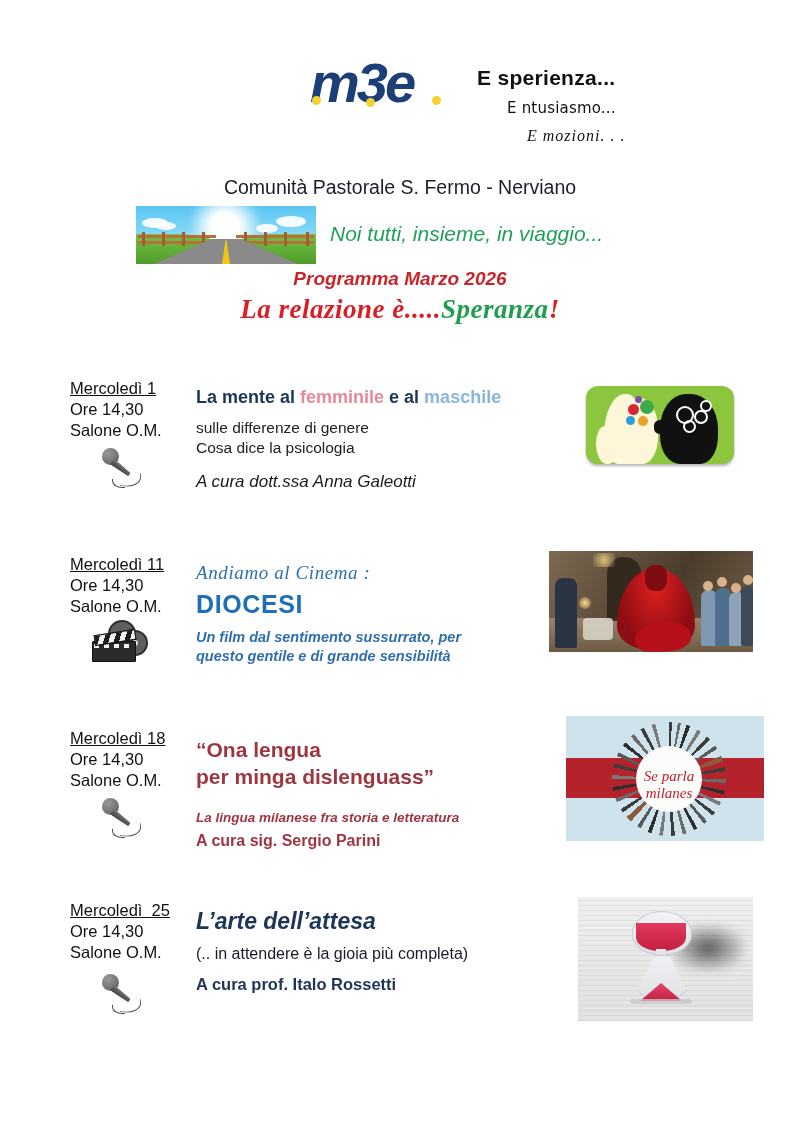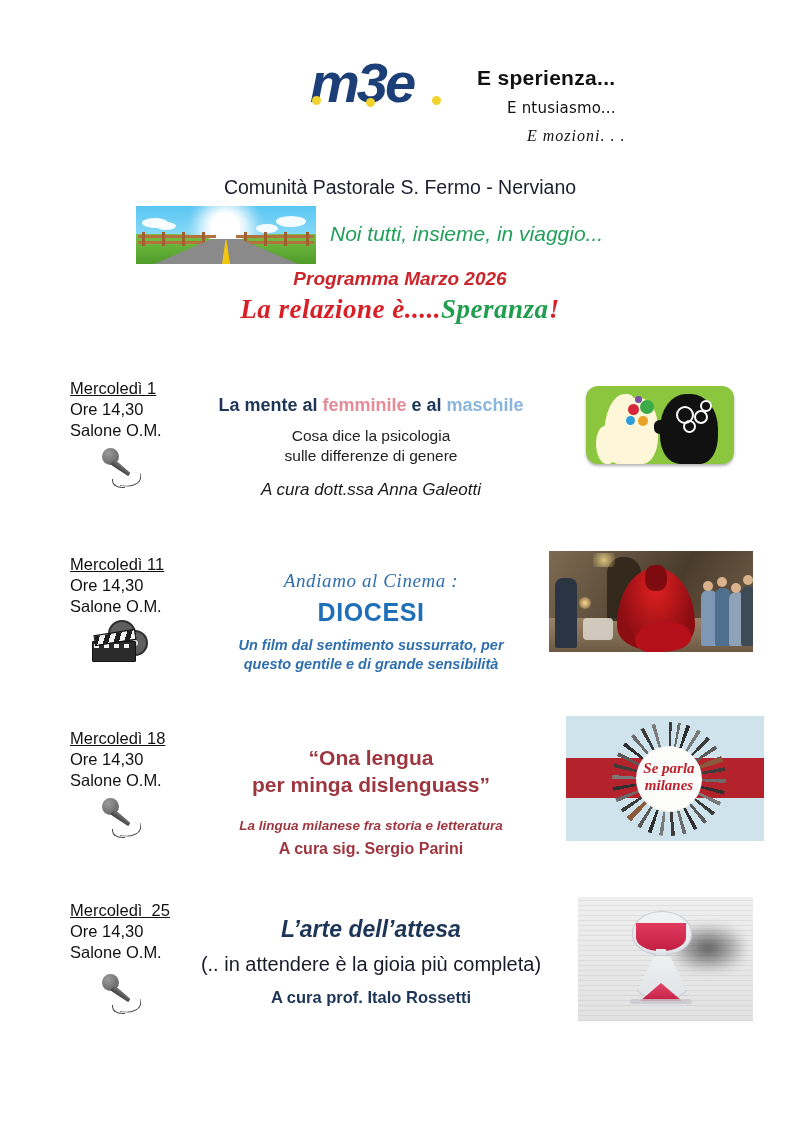--- a/index.html
+++ b/index.html
@@ -156,21 +156,21 @@
   .event { position: absolute; left: 0; width: 800px; }
   .ev-when {
     position: absolute; left: 70px; top: 0; width: 130px;
     font-family: "Liberation Sans", sans-serif;
     font-size: 16.5px; color: #111; line-height: 21px;
   }
   .ev-day { text-decoration: underline; white-space: pre; }
   .ev-mic { position: absolute; left: 100px; top: 68px; width: 44px; height: 42px; }
   .ev-film { position: absolute; left: 92px; top: 66px; width: 58px; height: 44px; }
 
-  .ev-body { position: absolute; left: 196px; top: 16px; width: 350px; text-align: center; }
+  .ev-body { position: absolute; left: 196px; top: 8px; width: 350px; }
 
   
   .mic-head { position:absolute; left: 2px; top: 2px; width: 17px; height: 17px;
               border-radius: 50%; background: radial-gradient(circle at 35% 30%, #9a9a9a, #585858); }
   .mic-body { position:absolute; left: 12px; top: 12px; width: 22px; height: 7px;
               background: linear-gradient(#777, #3d3d3d);
               transform: rotate(37deg); transform-origin: left center;
               border-radius: 2px 3px 3px 2px;
               clip-path: polygon(0 0, 100% 22%, 100% 78%, 0 100%); }
   .mic-cord { position:absolute; left: 20px; top: 26px; width: 20px; height: 14px;
@@ -210,21 +210,21 @@
   .e2-desc { font-size: 14.5px; font-weight: 700; font-style: italic; color: #2f6fad;
              line-height: 19px; margin-top: 9px; }
 
   
   .e3-title { font-size: 21px; font-weight: 700; color: #9e3640; line-height: 27px; }
   .e3-sub { font-size: 13.5px; font-weight: 700; font-style: italic; color: #9e3640; margin-top: 20px; }
   .e3-cura { font-size: 16px; font-weight: 700; color: #9e3640; margin-top: 7px; }
 
   
   .e4-title { font-size: 23px; font-weight: 700; font-style: italic; color: #1d3557; }
-  .e4-sub { font-size: 20px; color: #1a1a2a; margin-top: 10px; }
+  .e4-sub { font-size: 16px; color: #1a1a2a; margin-top: 10px; }
   .e4-cura { font-size: 16.5px; font-weight: 700; color: #1d3557; margin-top: 12px; }
 
   
   .ev-img { position: absolute; overflow: hidden; }
 
   
   .img1 { left: 586px; top: 386px; width: 148px; height: 78px;
           background: #8cc63f; border-radius: 12px;
           box-shadow: 0 2px 3px rgba(0,0,0,.3); }
   .head-f { position:absolute; left: 26px; top: 12px; width: 46px; height: 66px;
@@ -296,22 +296,22 @@
                                         #6b6b6b 162deg 166deg, transparent 166deg 174deg, #3c3c3c 174deg 178deg, transparent 178deg 186deg,
                                         #7a7a7a 186deg 190deg, transparent 190deg 198deg, #2f2f2f 198deg 202deg, transparent 202deg 210deg,
                                         #5a5a5a 210deg 214deg, transparent 214deg 222deg, #8a5a3c 222deg 228deg, transparent 228deg 234deg,
                                         #3c3c3c 234deg 238deg, transparent 238deg 246deg, #6b6b6b 246deg 250deg, transparent 250deg 258deg,
                                         #2f2f2f 258deg 262deg, transparent 262deg 270deg, #7a7a7a 270deg 274deg, transparent 274deg 282deg,
                                         #3c3c3c 282deg 286deg, transparent 286deg 294deg, #5a5a5a 294deg 298deg, transparent 298deg 306deg,
                                         #2f2f2f 306deg 310deg, transparent 310deg 318deg, #6b6b6b 318deg 322deg, transparent 322deg 330deg,
                                         #3c3c3c 330deg 334deg, transparent 334deg 342deg, #7a7a7a 342deg 346deg, transparent 346deg 360deg); }
   .i3-circle-in { position:absolute; left: 70px; top: 30px; width: 66px; height: 66px;
              border-radius: 50%; background:#fcfcfa; }
-  .i3-text { position:absolute; left: 70px; top: 44px; width: 66px; text-align:center;
-             font-family: "Liberation Serif", serif; font-style: italic; font-weight:700;
+  .i3-text { position:absolute; left: 70px; top: 52px; width: 66px; text-align:center;
+             font-family: "Liberation Serif", serif; font-style: italic; font-weight:400;
              color:#c0202c; font-size: 15px; line-height: 17px; }
 
   
   .img4 { left: 578px; top: 897px; width: 175px; height: 124px;
           background: linear-gradient(#efefef, #e2e2e2); }
   .i4-paper { position:absolute; left:0; top:0; width:100%; height:100%;
     background: repeating-linear-gradient(0deg, rgba(150,150,150,.16) 0 1px, rgba(0,0,0,0) 1px 5px); }
   .i4-blur { position:absolute; right: 8px; top: 28px; width: 74px; height: 46px;
     background: radial-gradient(ellipse, rgba(40,40,40,.75), rgba(120,120,120,.15) 70%);
     filter: blur(4px); border-radius: 40%; }
@@ -402,22 +402,22 @@
       <div class="mic-head"></div>
         <div class="mic-body"></div>
       <div class="mic-cord"></div>
         <div class="mic-cord2"></div>
     </div>
     <div class="ev-body">
       <div class="e1-title">
         <span class="e1-nav">La mente al </span><span class="e1-pink">femminile</span><span class="e1-nav"> e al </span><span class="e1-blue">maschile</span>
       </div>
       <div class="e1-sub">
+        <div>sulle differenze di genere</div>
         <div>Cosa dice la psicologia</div>
-        <div>sulle differenze di genere</div>
       </div>
       <div class="e1-cura">A cura dott.ssa Anna Galeotti</div>
     </div>
   </div>
 
   <div class="ev-img img1">
     <div class="hair-f"></div>
       <div class="head-f"></div>
       <div class="pony-f"></div>
     <div class="gear g1"></div>

